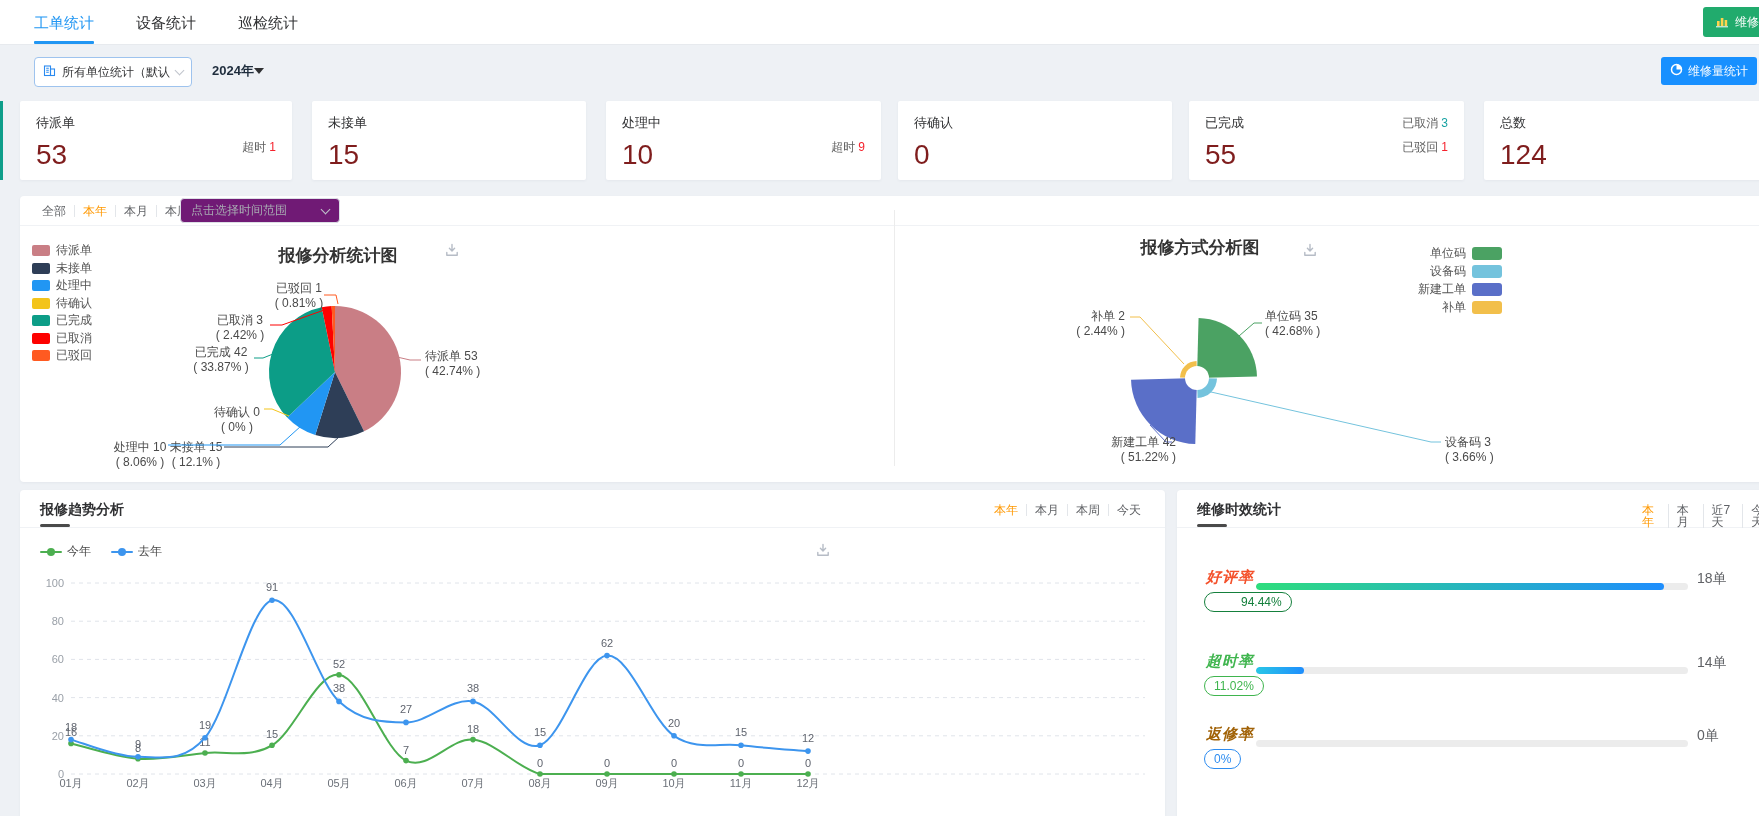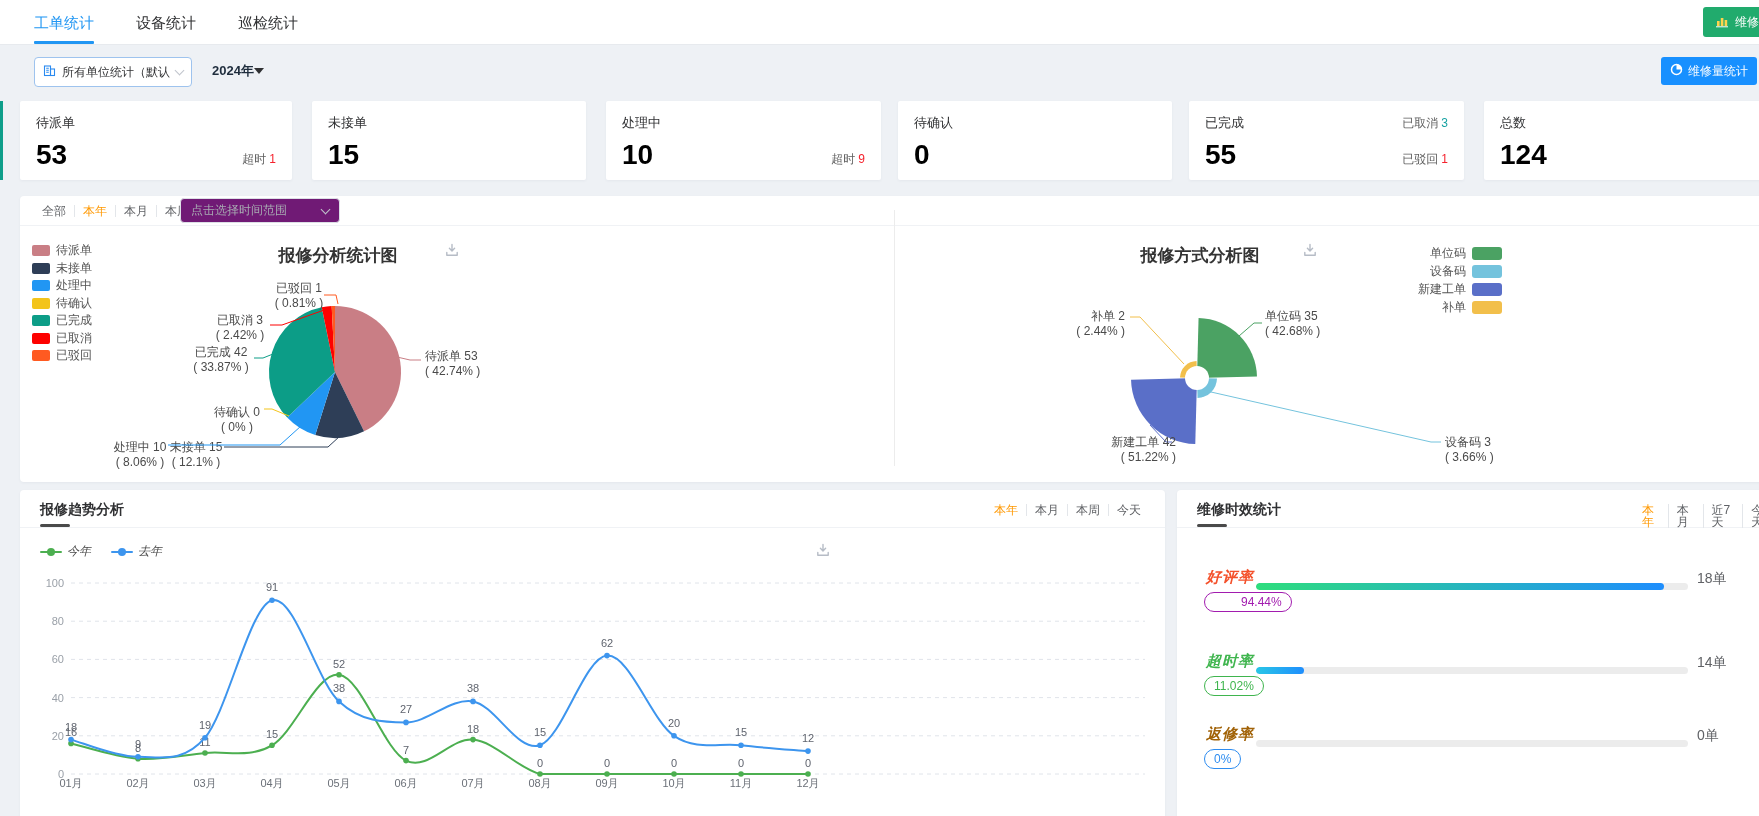--- a/index.html
+++ b/index.html
@@ -23,23 +23,23 @@
   .caret { width:0; height:0; border-left:5px solid transparent; border-right:5px solid transparent; border-top:6px solid #303133; }
   .btn-volume { position:absolute; left:1661px; top:57px; height:28px; display:flex; align-items:center; gap:5px; padding:0 9px; background:#1890ff; color:#fff; font-size:12px; border:none; border-radius:3px; cursor:pointer; white-space:nowrap; }
 
   .edge-accent { position:absolute; left:0; top:101px; width:3px; height:79px; background:#0e9e8a; }
 
   
   .scard { position:absolute; top:101px; height:79px; background:#fff; border-radius:2px; box-shadow:0 1px 3px rgba(30,50,80,.05); }
   .scard.c0{left:20px;width:272px;} .scard.c1{left:312px;width:274px;} .scard.c2{left:606px;width:275px;}
   .scard.c3{left:898px;width:274px;} .scard.c4{left:1189px;width:275px;} .scard.c5{left:1484px;width:290px;}
   .scard .t { position:absolute; left:16px; top:13px; font-size:13px; color:#303133; }
-  .scard .v { position:absolute; left:16px; bottom:9px; font-size:28px; font-weight:bold; color:#000000; }
+  .scard .v { position:absolute; left:16px; bottom:9px; font-size:28px; font-weight:normal; color:#7f1d1d; }
   .badge { position:absolute; right:16px; font-size:12px; color:#5f5f5f; }
-  .badge.br { bottom:12px; } .badge.tr { top:14px; }
+  .badge.br { bottom:24px; } .badge.tr { top:14px; }
   .badge b { font-weight:normal; margin-left:3px; }
 
   
   .pie-card { position:absolute; left:20px; top:196px; width:1745px; height:286px; background:#fff; border-radius:4px; box-shadow:0 1px 3px rgba(30,50,80,.05); }
   .filterbar { position:absolute; left:0; top:0; width:100%; height:30px; border-bottom:1px solid #f0f2f5; display:flex; align-items:center; padding-left:14px; }
   .fgroup { display:flex; align-items:flex-end; }
   .fgroup .opt { font-size:12px; color:#606266; padding:0 8px; border-right:1px solid #e3e6ea; cursor:pointer; line-height:12px; }
   .fgroup .opt:last-child { border-right:none; }
   .fgroup .opt.active { color:#ff9800; }
   .range-select { position:absolute; left:160px; top:2px; width:160px; height:25px; border:1px solid #dcdfe6; border-radius:4px; display:flex; align-items:center; padding:0 10px; gap:6px; cursor:pointer; background:#701a75; }
@@ -60,21 +60,21 @@
   
   .bcard { position:absolute; top:490px; height:330px; background:#fff; border-radius:4px; box-shadow:0 1px 3px rgba(30,50,80,.05); }
   .bcard.trend { left:20px; width:1145px; }
   .bcard.eff { left:1177px; width:600px; }
   .card-head { position:absolute; left:0; top:0; width:100%; height:38px; border-bottom:1px solid #f0f2f5; }
   .card-title { position:absolute; left:20px; top:11px; font-size:14px; font-weight:bold; color:#303133; }
   .card-title::after { content:""; display:block; width:30px; height:3px; background:#4a4a4a; border-radius:2px; margin-top:5px; }
   .hfilters { position:absolute; top:14px; display:flex; align-items:center; }
   .trend .hfilters { right:16px; }
   .eff .hfilters { left:457px; }
-  .tlegend { position:absolute; left:20px; top:53px; display:flex; align-items:center; gap:20px;font-style:italic; }
+  .tlegend { position:absolute; left:20px; top:53px; display:flex; align-items:center; gap:20px; }
   .tlegend .item { display:flex; align-items:center; gap:5px; cursor:pointer; }
   .tlegend .mark { position:relative; width:22px; height:8px; }
   .tlegend .mark .ln { position:absolute; left:0; top:3px; width:22px; height:2px; border-radius:1px; }
   .tlegend .mark .dt { position:absolute; left:7px; top:0; width:8px; height:8px; border-radius:50%; }
   .tlegend .nm { font-size:12px; color:#4a4a4a; }
 
   
   .erow { position:absolute; left:0; width:100%; height:60px; }
   .erow.r0{top:78px;} .erow.r1{top:162px;} .erow.r2{top:235px;}
   .etitle { position:absolute; left:29px; top:0; font-size:15px; font-weight:800; font-style:italic; letter-spacing:1px; white-space:nowrap; }
@@ -203,21 +203,21 @@
           <span class="nm">已取消</span>
         </div>
       <div class="row">
           <span class="sw" style="background: rgb(255, 90, 33);"></span>
           <span class="nm">已驳回</span>
         </div>
     </div>
 
     <div class="vdivider"></div>
 
-    <div class="chart-title" style="left:1180px; top:48px;">报修方式分析图</div>
+    <div class="chart-title" style="left:1180px; top:40px;">报修方式分析图</div>
     <div class="dl-icon" style="left:1282px; top:46px;"><svg width="16" height="16" viewBox="0 0 16 16" fill="none" stroke="#b6bcc6" stroke-width="1.4" stroke-linecap="round" stroke-linejoin="round">
           <path d="M8 2.5v6.3M5.4 6.2L8 8.9l2.6-2.7M2.8 10.5v2.7h10.4v-2.7"></path>
         </svg></div>
 
     <div class="rlegend">
       <div class="row">
           <span class="nm">单位码</span>
           <span class="sw" style="background: rgb(75, 162, 99);"></span>
         </div>
       <div class="row">
@@ -395,21 +395,21 @@
       <div class="hfilters fgroup">
         <span class="opt active">本年</span>
         <span class="opt">本月</span>
         <span class="opt">近7天</span>
         <span class="opt">今天</span>
       </div>
     </div>
 
     <div class="erow r0">
       <div class="etitle" style="color: rgb(244, 80, 42);">好评率</div>
-      <div class="epill" style="color: #a21caf; padding-left: 36px;">94.44%</div>
+      <div class="epill" style="color: #15803d; padding-left: 36px;">94.44%</div>
       <div class="ebar">
           <i class="efill" style="width: 94.44%; background: linear-gradient(90deg, rgb(46, 221, 125), rgb(31, 142, 253));"></i>
         </div>
       <div class="ecount">18单</div>
     </div>
     <div class="erow r1">
       <div class="etitle" style="color: rgb(63, 181, 78);">超时率</div>
       <div class="epill" style="color: rgb(63, 181, 78);">11.02%</div>
       <div class="ebar">
           <i class="efill" style="width: 11.02%; background: linear-gradient(90deg, rgb(41, 198, 230), rgb(31, 142, 253));"></i>

